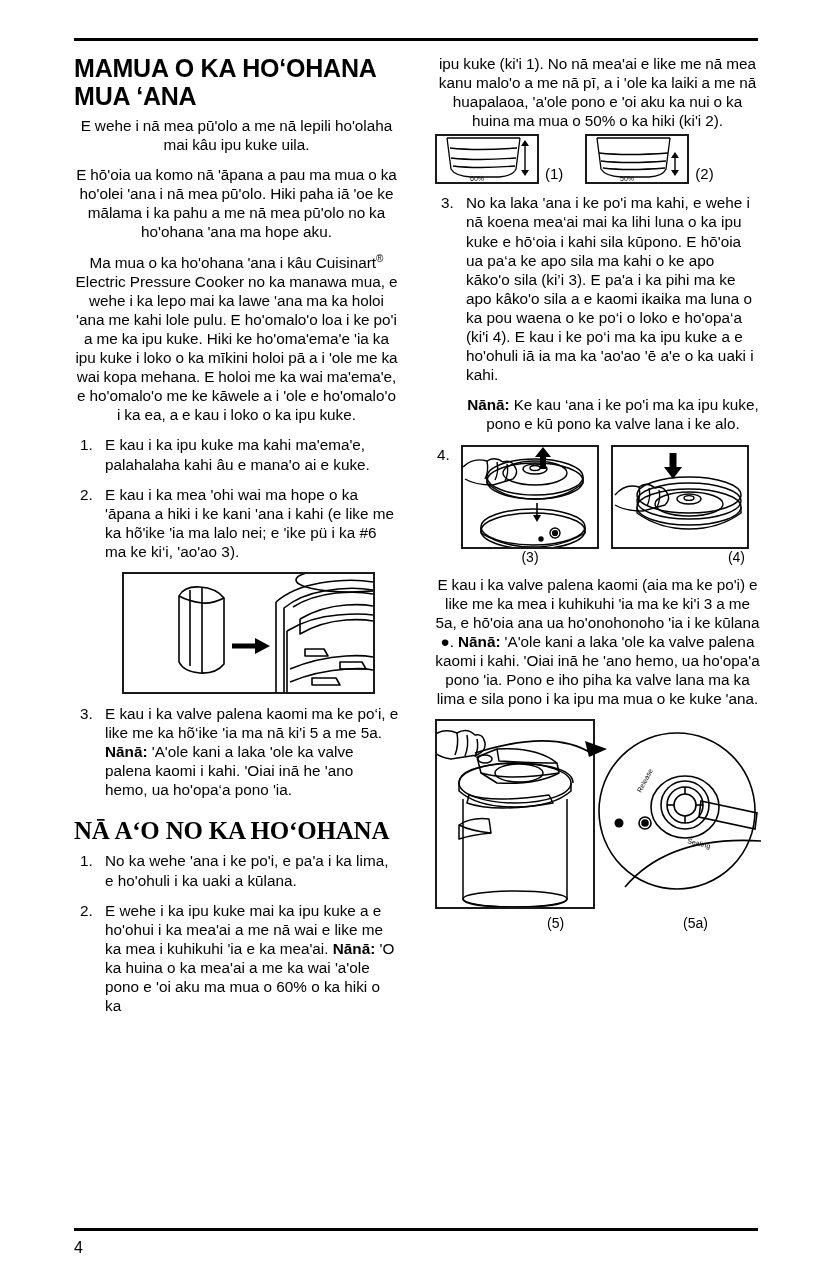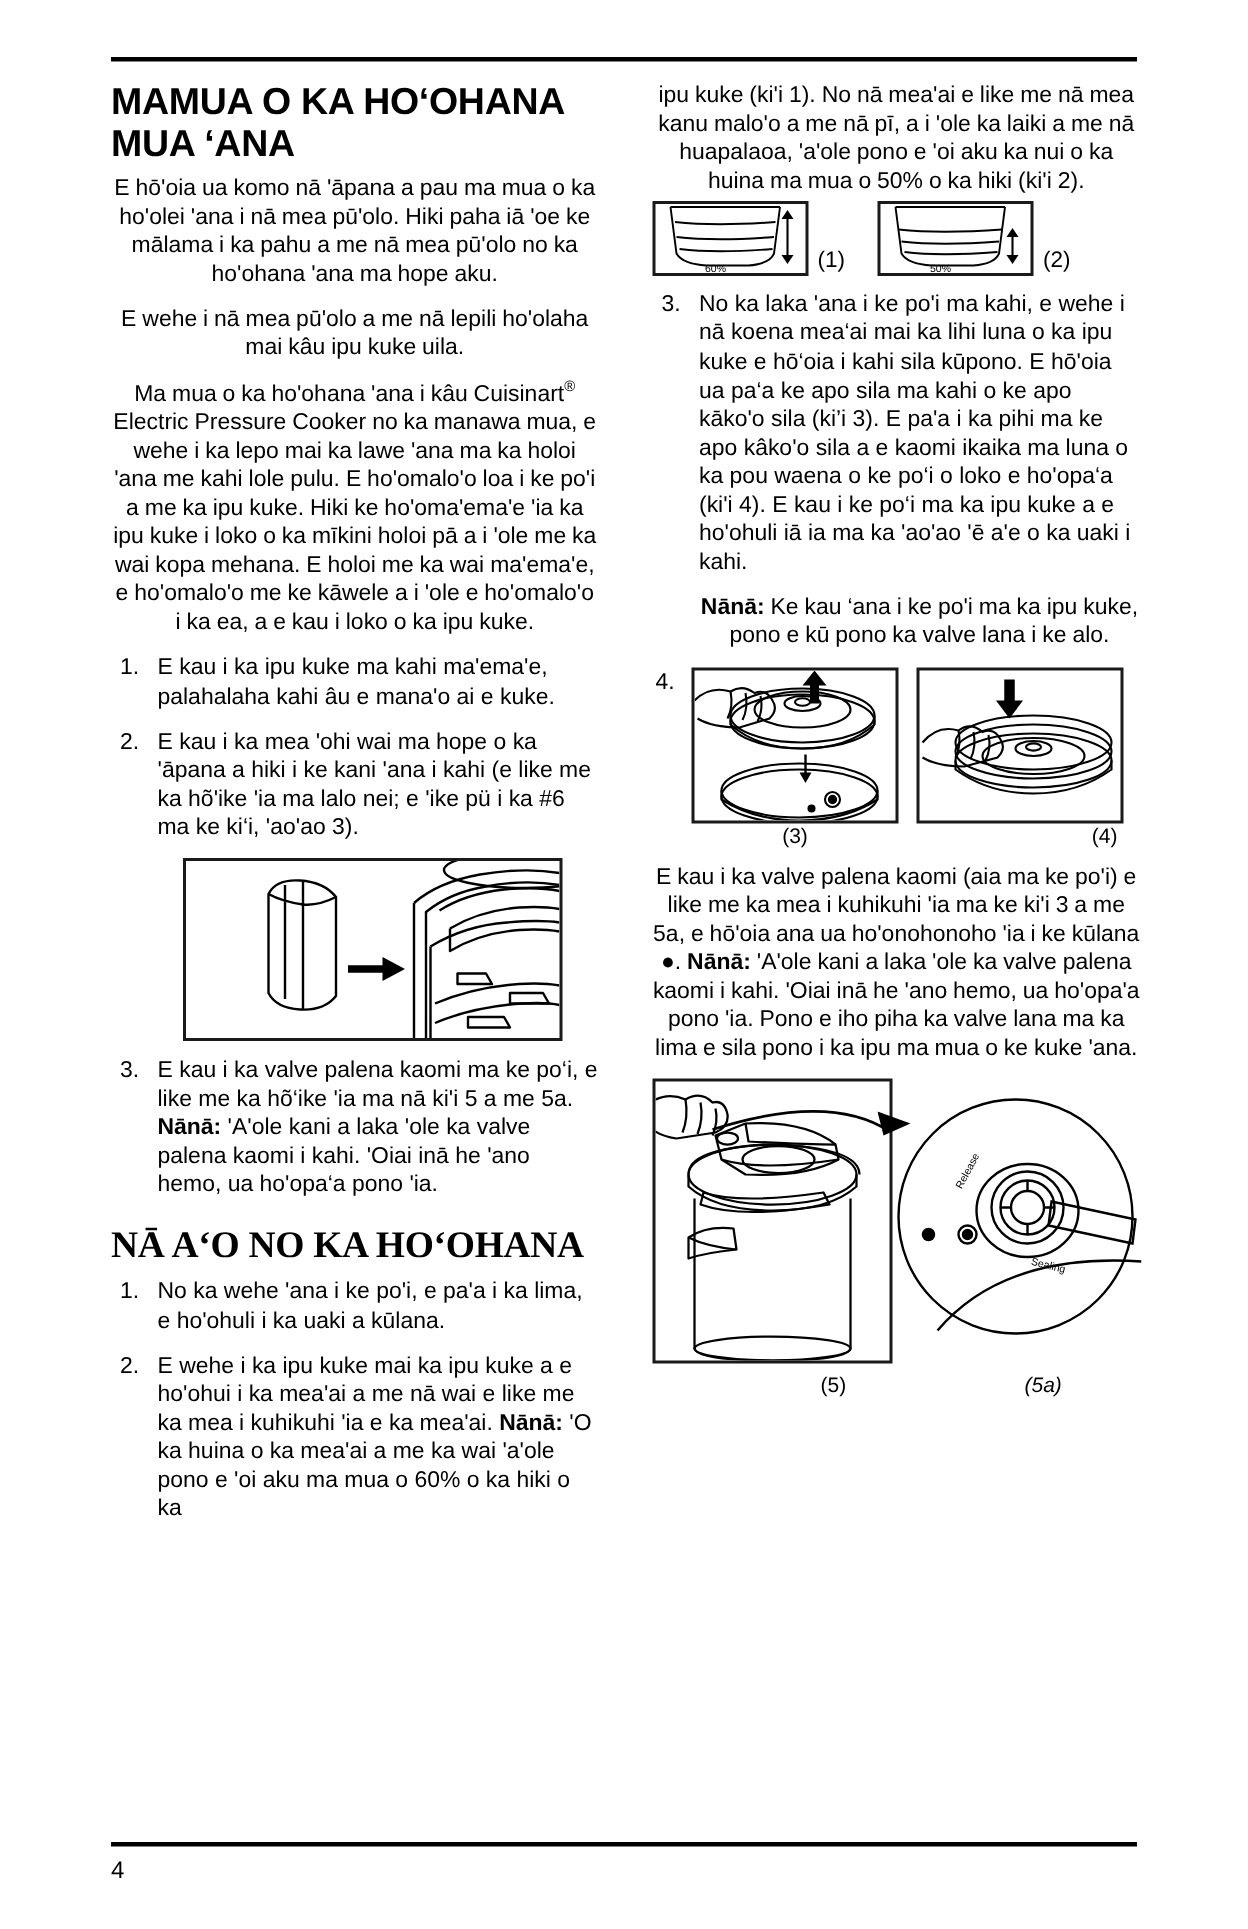--- a/index.html
+++ b/index.html
@@ -184,40 +184,40 @@
   .cooker-caps {
     position: relative;
     height: 18px;
   }
   .cooker-caps span {
     position: absolute;
     font-size: 14px;
     line-height: 16px;
   }
   .cap5 { left: 112px; }
-  .cap5a { left: 248px; font-style: italic; }
+  .cap5a { left: 248px; }
 
   svg { display: block; }
 </style>
 </head>
 <body>
 
 <div class="page">
 
   <div class="rule-top"></div>
 
   <div class="columns">
 
     <div class="col col-left">
 
       <h1 class="section-title">MAMUA O KA HO‘OHANA MUA ‘ANA</h1>
 
+      <p class="body">E wehe i nā mea pū'olo a me nā lepili ho'olaha mai kâu ipu kuke uila.</p>
+
       <p class="body">E hō'oia ua komo nā 'āpana a pau ma mua o ka ho'olei 'ana i nā mea pū'olo. Hiki paha iā 'oe ke mālama i ka pahu a me nā mea pū'olo no ka ho'ohana 'ana ma hope aku.</p>
-
-      <p class="body">E wehe i nā mea pū'olo a me nā lepili ho'olaha mai kâu ipu kuke uila.</p>
 
       <p class="body"><span>Ma mua o ka ho'ohana 'ana i kâu Cuisinart</span><sup class="reg">®</sup><span> Electric Pressure Cooker no ka manawa mua, e wehe i ka lepo mai ka lawe 'ana ma ka holoi 'ana me kahi lole pulu. E ho'omalo'o loa i ke po'i a me ka ipu kuke. Hiki ke ho'oma'ema'e 'ia ka ipu kuke i loko o ka mīkini holoi pā a i 'ole me ka wai kopa mehana. E holoi me ka wai ma'ema'e, e ho'omalo'o me ke kāwele a i 'ole e ho'omalo'o i ka ea, a e kau i loko o ka ipu kuke.</span></p>
 
       <ol class="num-list">
         <li>
           <span class="marker">1.</span>
           <span>E kau i ka ipu kuke ma kahi ma'ema'e, palahalaha kahi âu e mana'o ai e kuke.</span>
         </li>
         <li>
           <span class="marker">2.</span>

